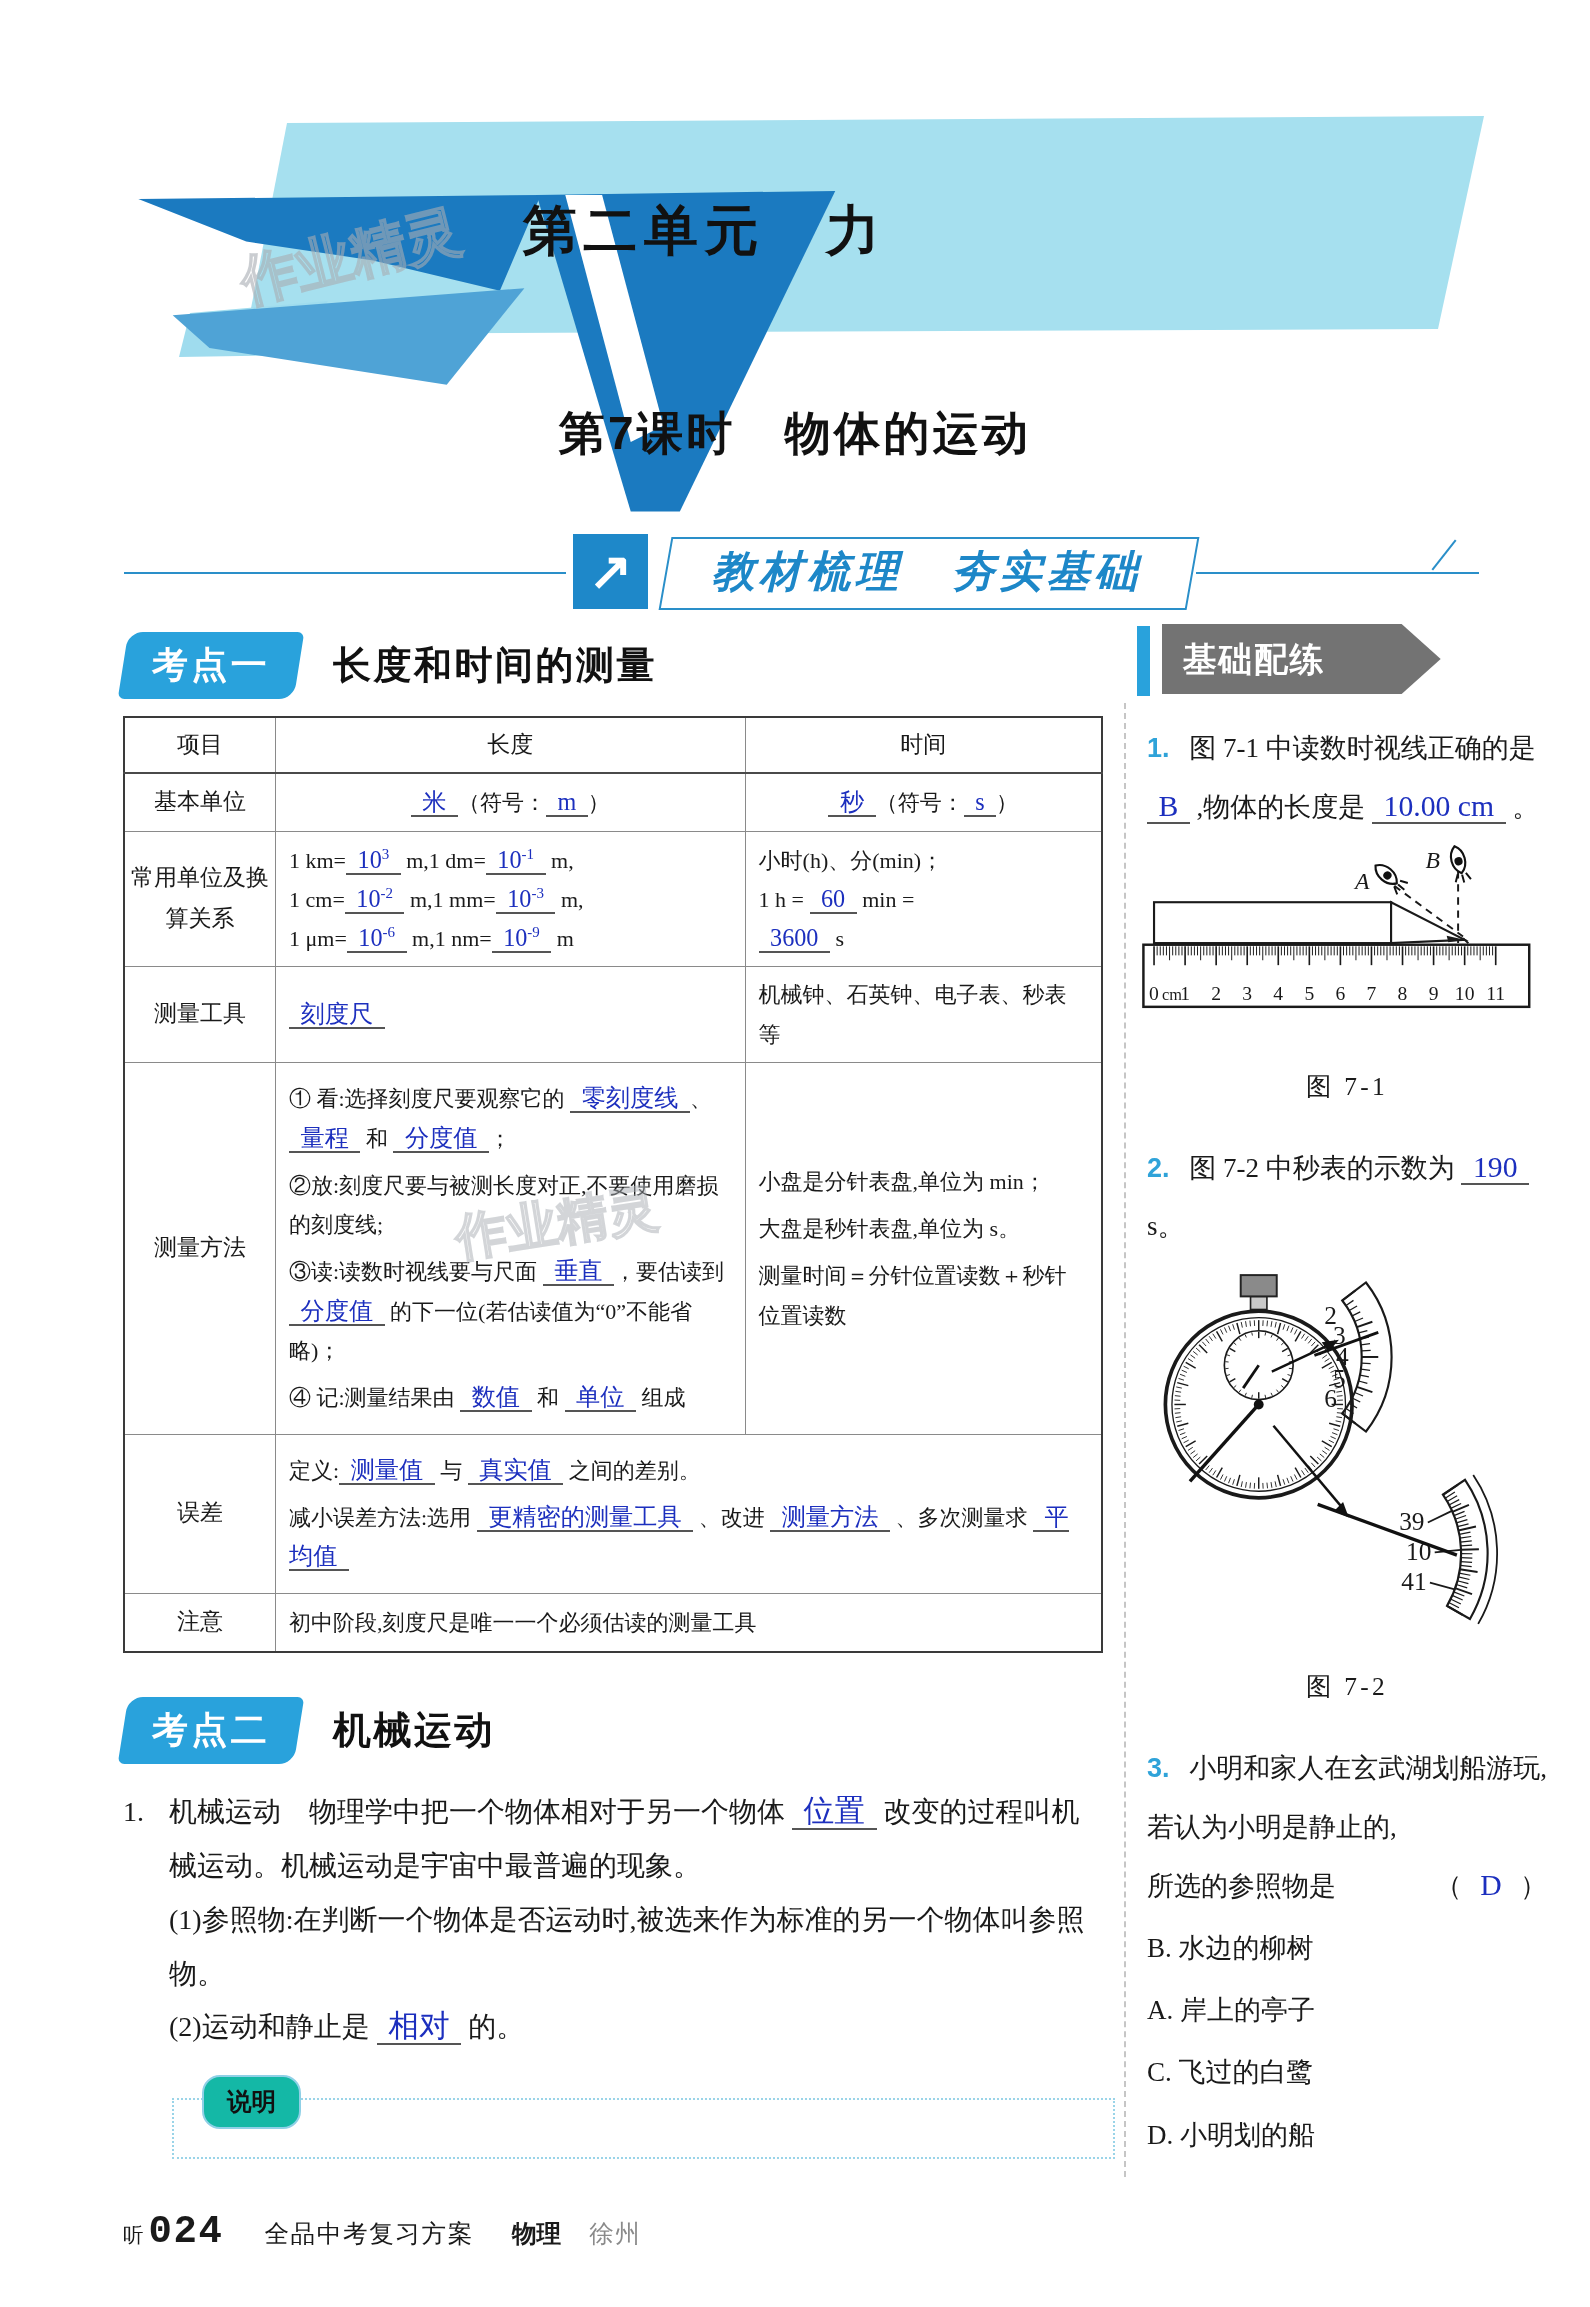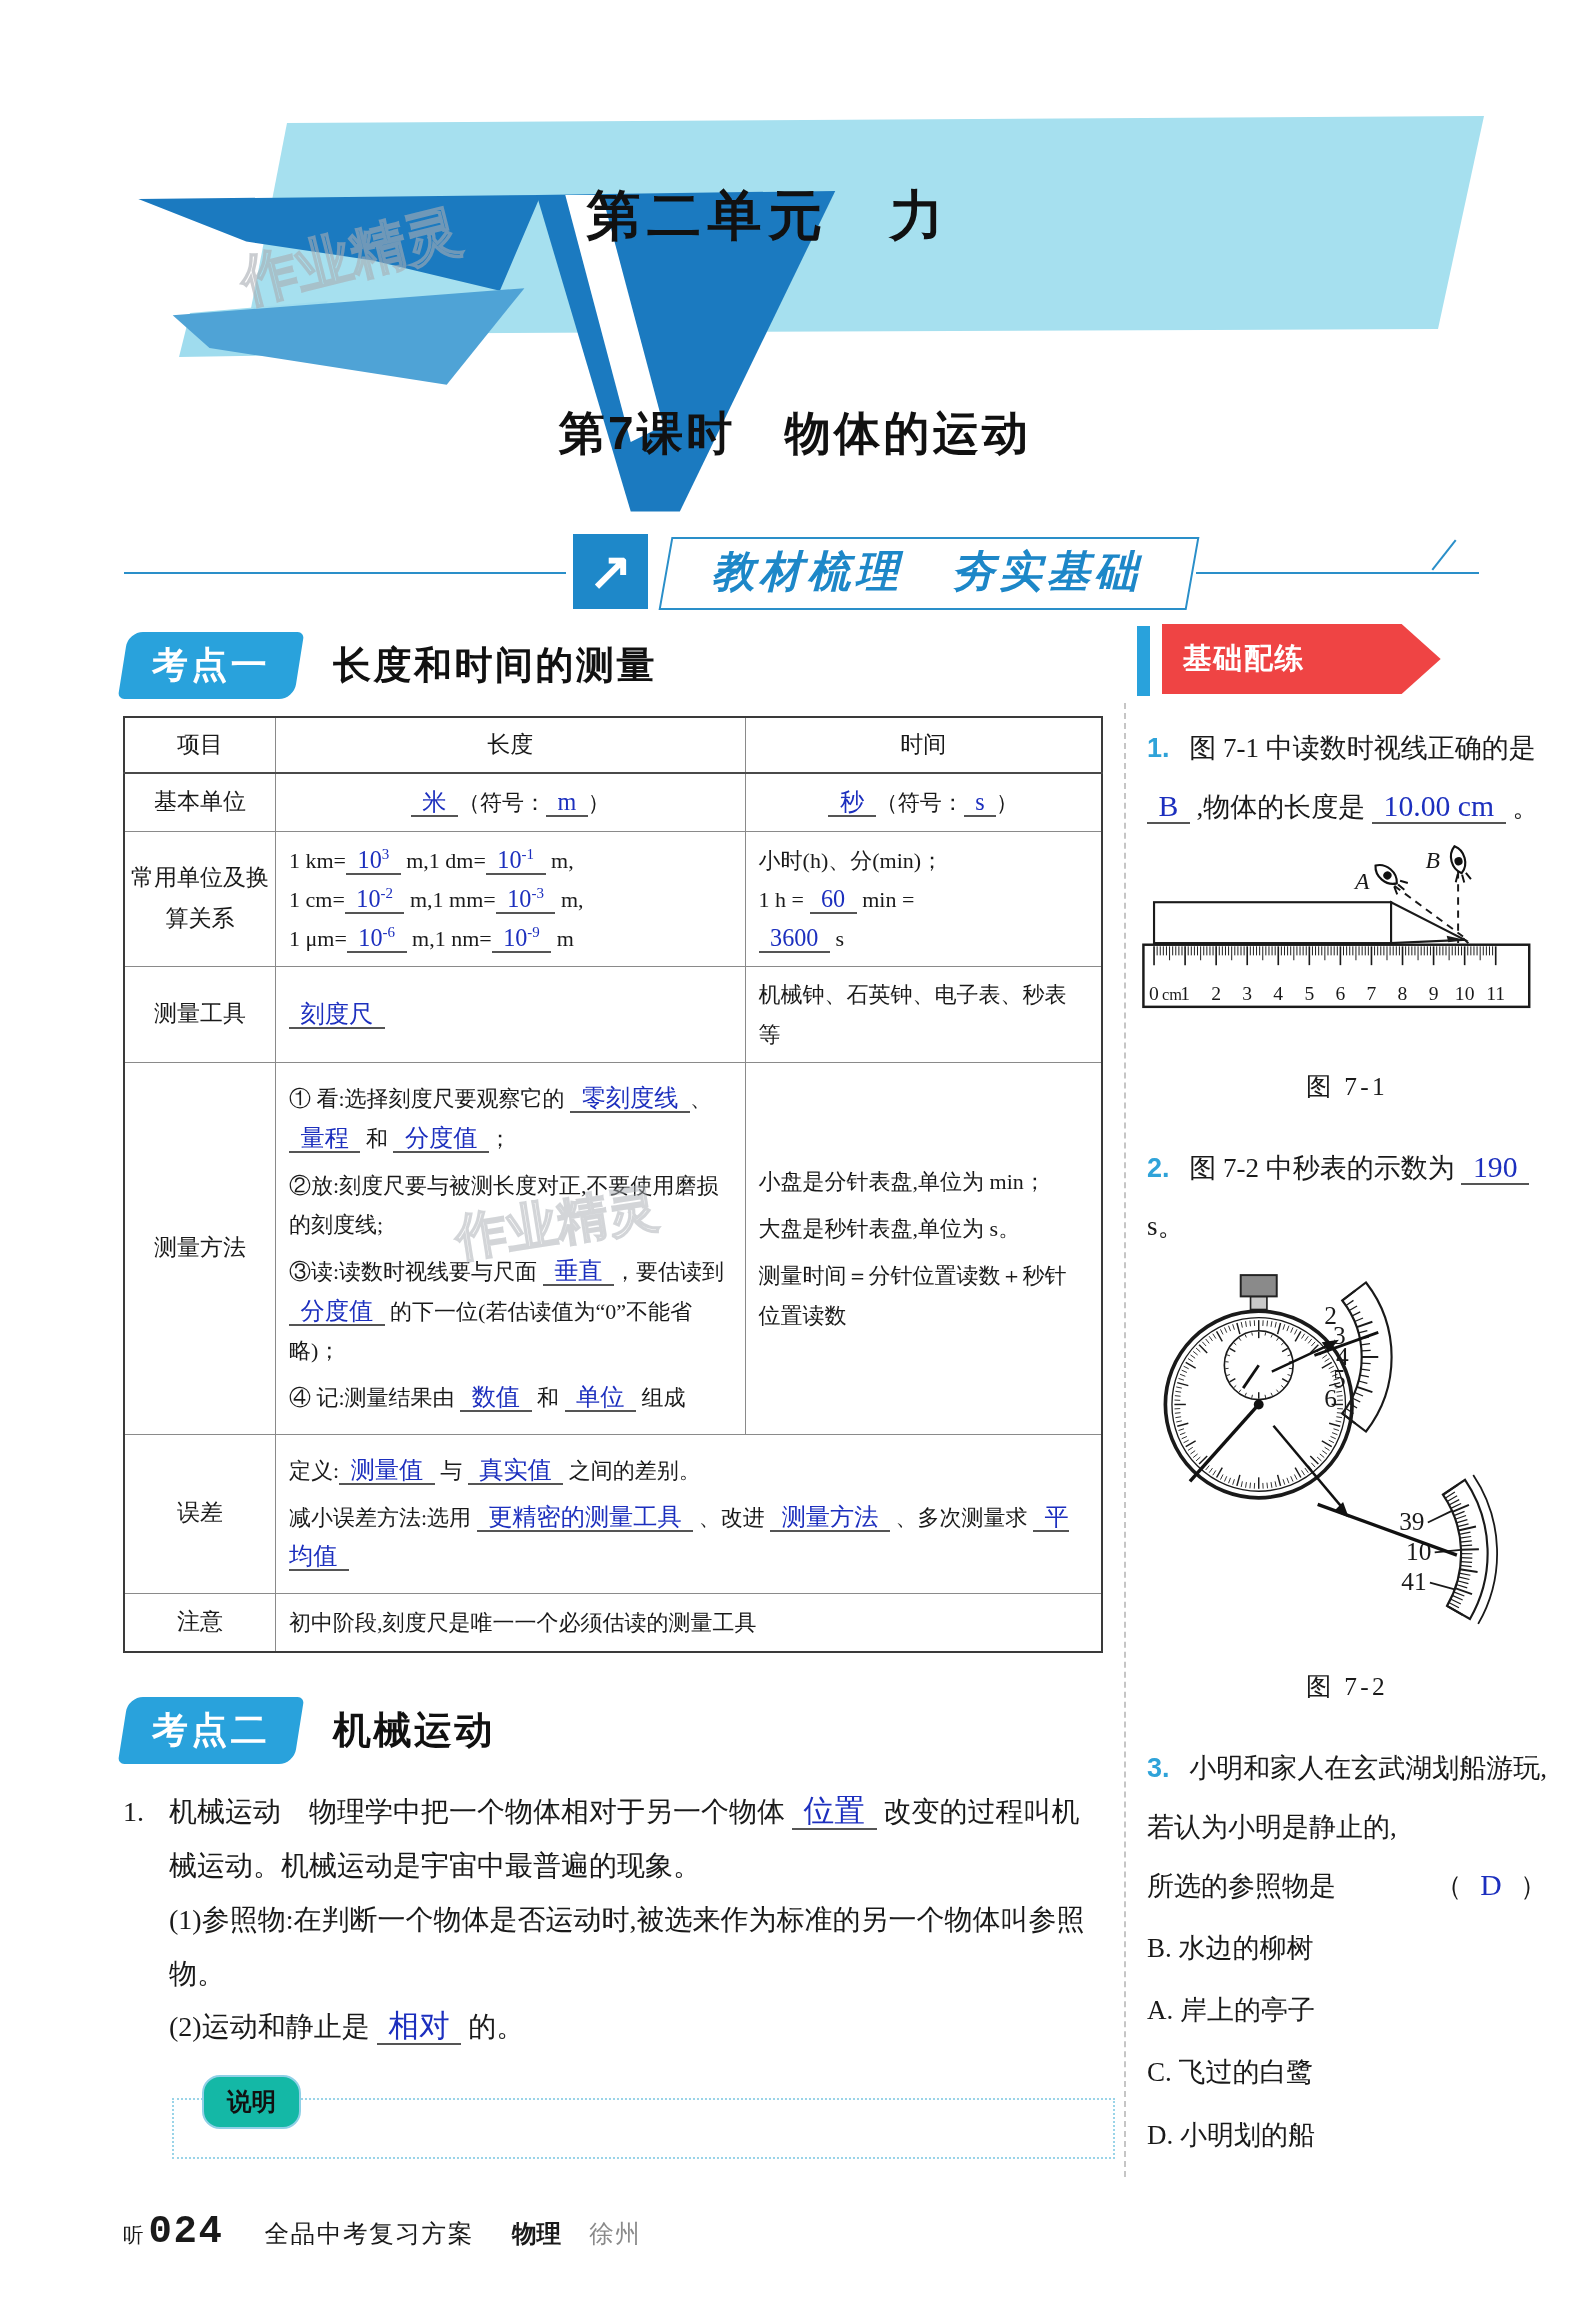--- a/index.html
+++ b/index.html
@@ -5,21 +5,21 @@
   html,body{margin:0;padding:0;background:#e8e8e8;}
   .page{position:relative;width:1590px;height:2307px;background:#ffffff;overflow:hidden;
         font-family:"Liberation Serif", serif;color:#1a1a1a;}
   
   .unit-banner{position:absolute;left:0;top:0;width:1590px;height:377px;}
   .banner-shape{position:absolute;left:0;top:0;width:1590px;height:377px;background:#a6e0ef;
     clip-path:polygon(287px 123px,1484px 116px,1438px 329px,246px 334px);}
   .banner-strip{position:absolute;left:0;top:0;width:1590px;height:377px;background:#9fdcee;
     clip-path:polygon(190px 313px,328px 301px,293px 355px,179px 357px);}
   .logo-art{position:absolute;left:115px;top:105px;}
-  .banner-title{position:absolute;left:459px;top:180px;width:491px;text-align:right;
+  .banner-title{position:absolute;left:459px;top:195px;width:491px;text-align:center;
     font-family:"Liberation Sans",sans-serif;font-weight:bold;font-size:54px;letter-spacing:6.6px;color:#111;z-index:5;}
   .watermark{position:absolute;font-family:"Liberation Sans",sans-serif;font-weight:bold;
     color:transparent;-webkit-text-stroke:1.6px #a8adb3;opacity:.6;z-index:6;white-space:nowrap;}
   .wm1{left:239px;top:219px;font-size:56px;transform:rotate(-14deg);}
   .wm2{left:455px;top:1189px;font-size:51px;transform:rotate(-9deg);opacity:.5;}
   
   .lesson-title{position:absolute;left:0;top:403px;width:1590px;text-align:center;
     font-family:"Liberation Sans",sans-serif;font-weight:bold;font-size:46px;letter-spacing:3.3px;color:#111;}
   
   .section-banner{position:absolute;left:0;top:524px;width:1590px;height:98px;}
@@ -62,23 +62,23 @@
   .note-box{position:relative;margin:44px 0 0 49px;width:868px;border:2.5px dotted #9ad4e8;padding:36px 24.6px 21px 46px;
     font-size:27px;line-height:1.8;}
   .note-badge{position:absolute;left:28px;top:-24.6px;background:#14b8a6;border:2px solid #8fd0e6;border-radius:18px;
     padding:2.5px 23px;font-family:"Liberation Sans",sans-serif;font-weight:bold;font-size:24.6px;color:#111;}
   
   .v-divider{position:absolute;left:1124px;top:703px;height:1474px;border-left:2.5px dashed #c6c6c6;}
   
   .sidebar{position:absolute;left:1147px;top:624px;width:400px;font-size:27px;line-height:2.18;}
   .sb-badge-row{position:relative;height:74px;margin-bottom:21px;}
   .sb-bar{position:absolute;left:-9.8px;top:1.6px;width:13px;height:70px;background:#29a2dc;}
-  .jc-badge{position:absolute;left:14.7px;top:0;height:70px;min-width:206px;background:#ef4444;
+  .jc-badge{position:absolute;left:14.7px;top:0;height:70px;min-width:206px;background:#737373;
     clip-path:polygon(0 0,86% 0,100% 50%,86% 100%,0 100%);display:flex;align-items:center;
-    font-family:"Liberation Sans",sans-serif;font-weight:bold;font-size:29px;color:#fff;
+    font-family:"Liberation Sans",sans-serif;font-weight:bold;font-size:34px;color:#fff;
     letter-spacing:1.6px;padding:0 52px 0 21px;}
   .q{position:relative;padding-left:0;margin-bottom:8.2px;}
   .q-num{color:#2fa3d9;font-family:"Liberation Sans",sans-serif;font-weight:bold;margin-right:19.7px;}
   .q3-line2{display:flex;justify-content:space-between;align-items:baseline;}
   .opt{margin-top:3.3px;}
   .fig-caption{text-align:center;font-size:25.4px;letter-spacing:3.3px;margin:4.9px 0 24.6px 0;}
   .figwrap{margin-left:-16.4px;}
   svg text.rl{font-size:24px;font-family:"Liberation Serif",serif;fill:#1a1a1a;}
   svg text.rls{font-size:20px;font-family:"Liberation Serif",serif;fill:#1a1a1a;}
   svg text.eyelab{font-size:29px;font-style:italic;font-family:"Liberation Serif",serif;fill:#1a1a1a;}

